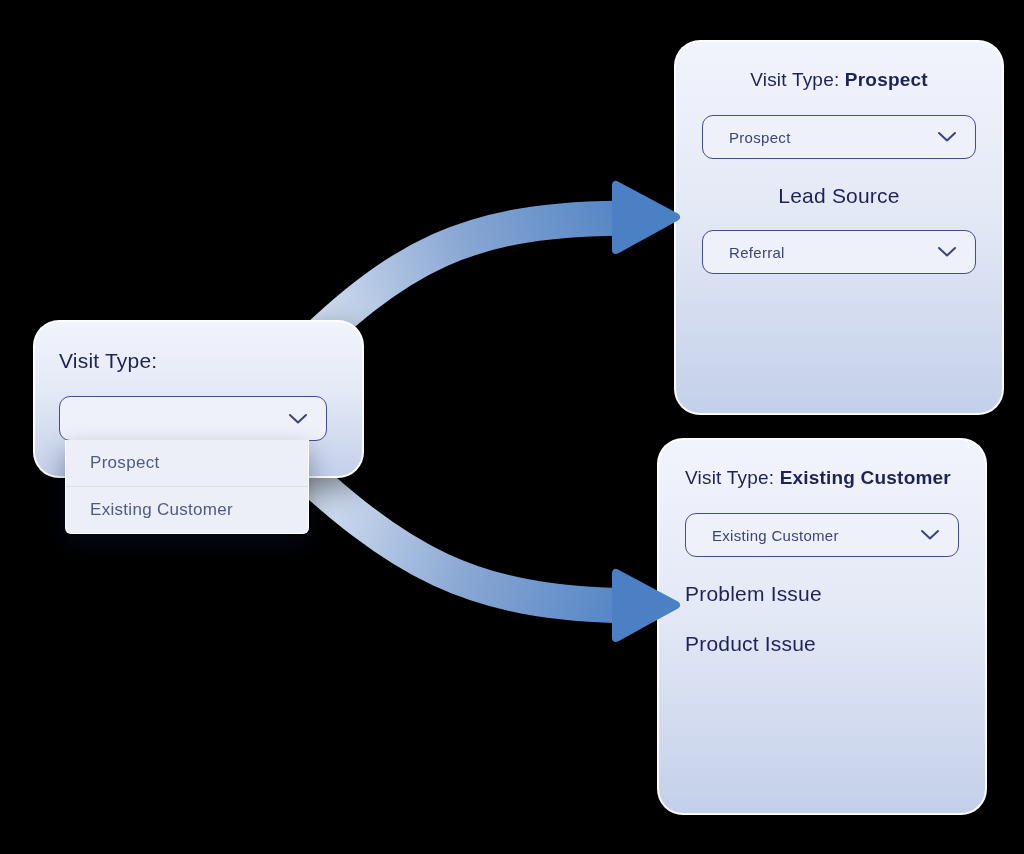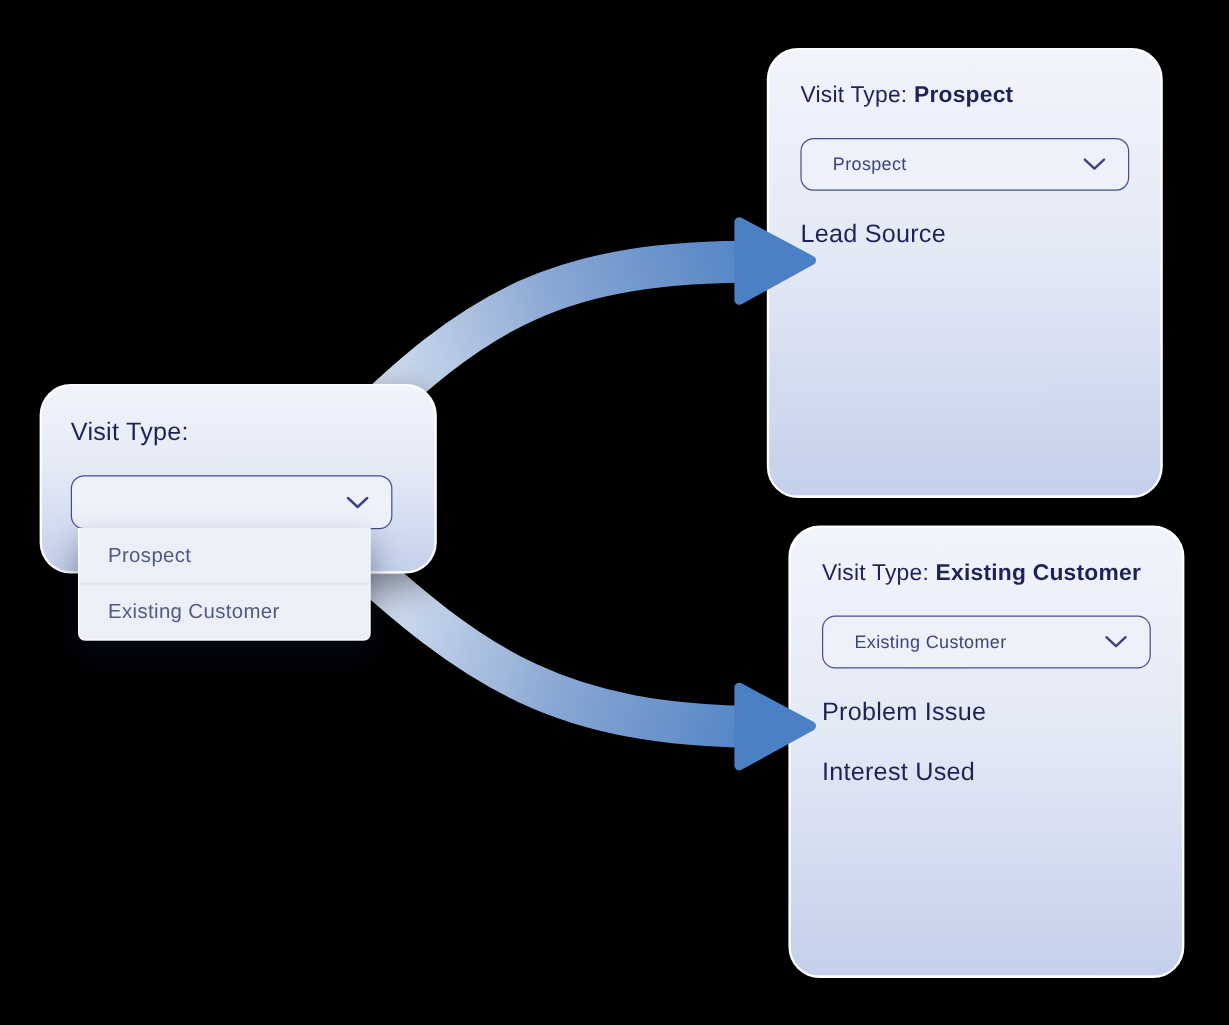--- a/index.html
+++ b/index.html
@@ -16,21 +16,21 @@
   
   .card {
     position: absolute;
     background: linear-gradient(180deg, #f2f4fc 0%, #e4e9f6 45%, #c4d0ea 100%);
     border: 2px solid rgba(255,255,255,0.92);
     border-radius: 26px;
     box-sizing: border-box;
     box-shadow: 0 10px 30px rgba(0,0,0,0.45);
   }
   .card-left   { left: 33px;  top: 320px; width: 331px; height: 158px; z-index: 4; }
-  .card-top    { left: 639px; top: 40px;  width: 330px; height: 375px; z-index: 1; }
+  .card-top    { left: 674px; top: 40px;  width: 330px; height: 375px; z-index: 1; text-align: center; }
   .card-bottom { left: 657px; top: 438px; width: 330px; height: 377px; z-index: 1; }
 
   .card-inner { padding: 0 26px; }
 
   .card-title {
     margin-top: 24px;
     font-size: 19px;
     line-height: 28px;
     color: #1e2357;
     letter-spacing: 0.2px;
@@ -150,30 +150,36 @@
     <div class="card-title">
       <span>Visit Type: </span><span class="bold">Prospect</span>
     </div>
     <div class="select">
       <span class="select-value">Prospect</span>
       <svg class="chev" viewBox="0 0 20 12">
           <path d="M2 2 L10 9.5 L18 2" fill="none" stroke="currentColor" stroke-width="2" stroke-linecap="round" stroke-linejoin="round"></path>
         </svg>
     </div>
     <div class="field-label">Lead Source</div>
+    <div class="select">
+      <span class="select-value">Referral</span>
+      <svg class="chev" viewBox="0 0 20 12">
+          <path d="M2 2 L10 9.5 L18 2" fill="none" stroke="currentColor" stroke-width="2" stroke-linecap="round" stroke-linejoin="round"></path>
+        </svg>
+    </div>
   </div>
 </div>
 
 <div class="card card-bottom">
   <div class="card-inner">
     <div class="card-title">
       <span>Visit Type: </span><span class="bold">Existing Customer</span>
     </div>
     <div class="select">
       <span class="select-value">Existing Customer</span>
       <svg class="chev" viewBox="0 0 20 12">
           <path d="M2 2 L10 9.5 L18 2" fill="none" stroke="currentColor" stroke-width="2" stroke-linecap="round" stroke-linejoin="round"></path>
         </svg>
     </div>
     <div class="field-label">Problem Issue</div>
-    <div class="field-label">Interest Used</div>
+    <div class="field-label">Product Issue</div>
   </div>
 </div>
 
 </body></html>

